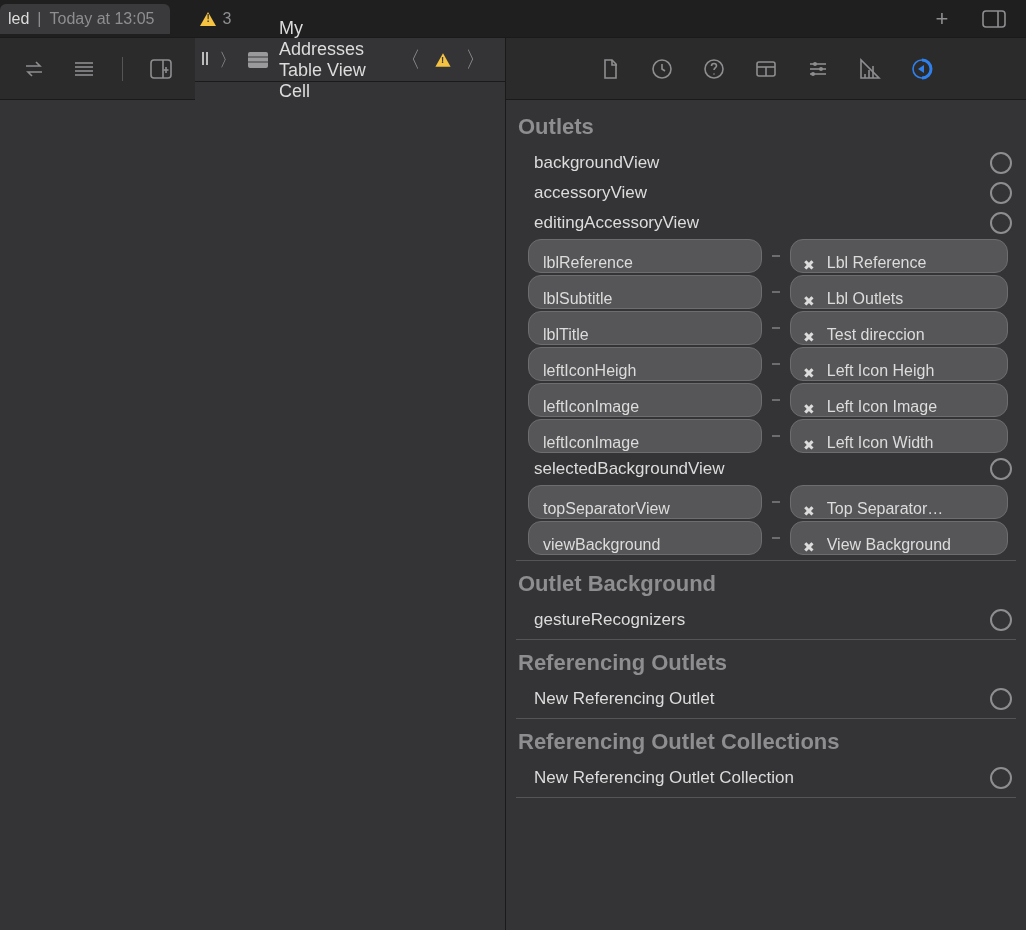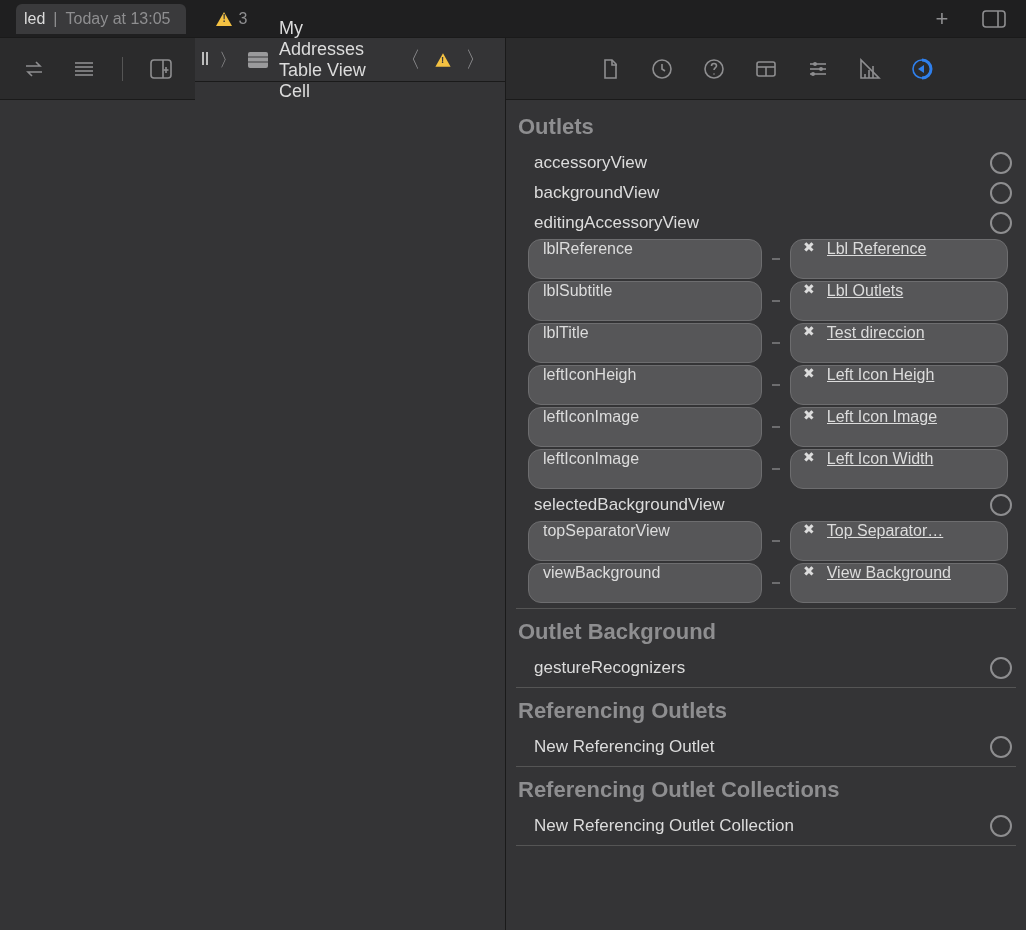--- a/index.html
+++ b/index.html
@@ -12,21 +12,21 @@
     --text-dim:#8e8e90;
     --pill-bg:#565658;
     --pill-border:#6d6d6f;
     --accent-blue:#2f80ed;
     --warn-yellow:#f5c242;
   }
   *{box-sizing:border-box;font-family:-apple-system,BlinkMacSystemFont,"Helvetica Neue",Arial,sans-serif;}
   body{margin:0;width:1026px;height:930px;background:var(--bg-dark);color:var(--text-light);overflow:hidden;}
   
   .titlebar{height:38px;display:flex;align-items:center;background:var(--bg-darker);border-bottom:1px solid var(--toolbar-border);}
-  .tab{height:30px;display:flex;align-items:center;gap:8px;padding:0 16px 0 8px;background:var(--bg-tab);border-radius:6px 6px 0 0;margin-left:16px;color:var(--text-light);font-size:16px;}
+  .tab{height:30px;display:flex;align-items:center;gap:8px;padding:0 16px 0 8px;background:var(--bg-tab);border-radius:6px 6px 0 0;margin-left:0;color:var(--text-light);font-size:16px;}
   .tab .dim{color:var(--text-dim);}
   .warn-badge{display:flex;align-items:center;gap:6px;margin-left:30px;color:var(--text-dim);font-size:16px;}
   .warn-triangle{width:0;height:0;border-left:8px solid transparent;border-right:8px solid transparent;border-bottom:14px solid var(--warn-yellow);position:relative;}
   .warn-triangle::after{content:"!";position:absolute;left:-2px;top:1px;font-size:10px;color:#3a3a3c;font-weight:bold;}
   .titlebar-spacer{flex:1;}
   .plus-btn{width:40px;text-align:center;color:var(--text-dim);font-size:22px;cursor:pointer;}
   
   .layout{display:flex;height:calc(930px - 38px);}
   .left-col{width:506px;background:var(--bg-panel);display:flex;flex-direction:row;border-right:1px solid var(--toolbar-border);}
   .right-col{flex:1;background:var(--bg-panel);display:flex;flex-direction:column;}
@@ -43,26 +43,26 @@
   .bc-glyph svg{width:22px;height:18px;}
   .breadcrumb .spacer{flex:1;}
   .nav-btn{color:var(--text-dim);font-size:22px;cursor:pointer;padding:0 4px;}
   
   .insp{padding:4px 8px 8px 8px;overflow:auto;font-size:17px;}
   .section-title{font-size:22px;font-weight:700;color:var(--text-dim);margin:10px 0 8px 4px;}
   .row{display:flex;align-items:center;min-height:30px;padding:1px 0;}
   .row .name{flex:1;padding-left:20px;color:var(--text-light);font-size:17px;white-space:nowrap;overflow:hidden;text-overflow:ellipsis;}
   .row .port{width:22px;height:22px;border:2px solid var(--text-dim);border-radius:50%;margin-right:6px;margin-left:10px;cursor:pointer;flex:0 0 22px;}
   .pill-row{display:flex;align-items:center;gap:10px;padding:1px 0;}
-  .pill{height:40px;border:1px solid var(--pill-border);background:var(--pill-bg);border-radius:13px;display:flex;align-items:flex-start;color:var(--text-light);font-size:16px;}
+  .pill{height:34px;border:1px solid var(--pill-border);background:var(--pill-bg);border-radius:13px;display:flex;align-items:flex-end;color:var(--text-light);font-size:16px;}
   .pill.name{flex:0 0 234px;padding:0 14px;margin-left:14px;}
   .link{flex:0 0 8px;height:2px;background:var(--pill-border);}
   .pill.conn{flex:1;padding:0 10px 0 10px;gap:10px;min-width:0;}
   .pill.conn .x{font-size:14px;color:var(--text-light);padding:0 2px;cursor:pointer;line-height:1;}
-  .pill.conn .lbl{white-space:nowrap;overflow:hidden;text-overflow:ellipsis;flex:1;text-decoration:underline;}
+  .pill.conn .lbl{white-space:nowrap;overflow:hidden;text-overflow:ellipsis;flex:1;}
   .hr{height:1px;background:#555;margin:4px 2px 0 2px;}
   
   .right-window-toggle{height:38px;display:flex;align-items:center;justify-content:flex-end;padding-right:20px;background:var(--bg-darker);border-bottom:1px solid var(--toolbar-border);}
 </style>
 </head>
 <body>
 
 <div class="titlebar">
   <div class="tab">
     <span>led</span>
@@ -186,25 +186,25 @@
             <path d="M8 12l6-4v8z" fill="currentColor" stroke="none"></path>
           </svg>
         </span>
     </div>
 
     <div class="insp">
 
       <div class="section-title">Outlets</div>
 
       <div class="row">
+        <span class="name">backgroundView</span>
+        <span class="port"></span>
+      </div>
+      <div class="row">
         <span class="name">accessoryView</span>
-        <span class="port"></span>
-      </div>
-      <div class="row">
-        <span class="name">backgroundView</span>
         <span class="port"></span>
       </div>
       <div class="row">
         <span class="name">editingAccessoryView</span>
         <span class="port"></span>
       </div>
 
       <div class="pill-row">
         <span class="pill name">
             <span>lblReference</span>

